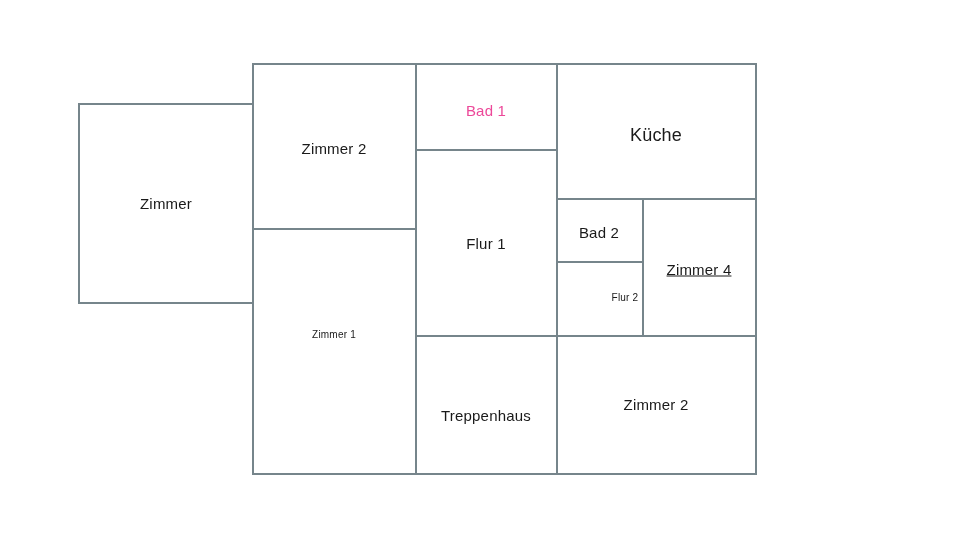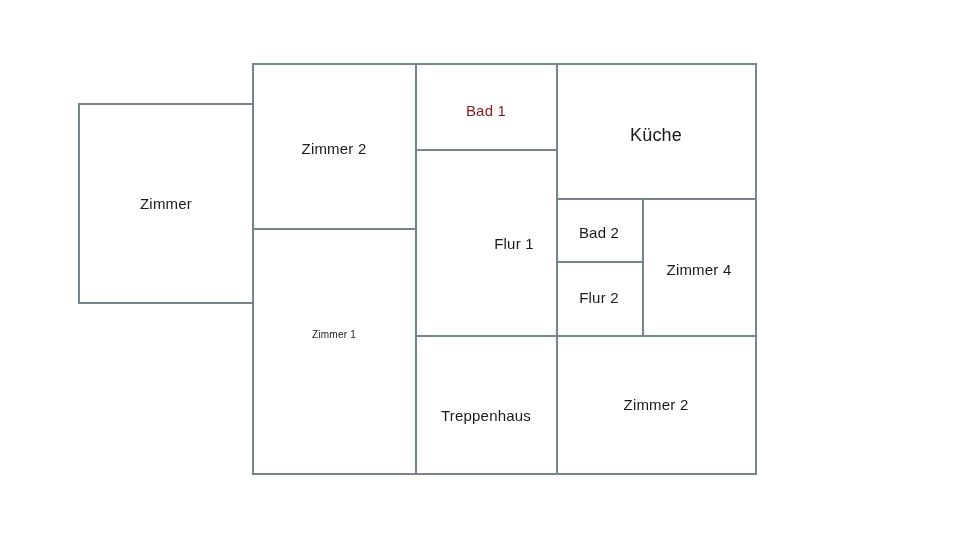--- a/index.html
+++ b/index.html
@@ -69,23 +69,23 @@
         <line x1="557" y1="199" x2="756" y2="199" stroke="#76858b" stroke-width="1.6" stroke-linecap="square" shape-rendering="crispEdges"></line>
         <line x1="557" y1="262" x2="643" y2="262" stroke="#76858b" stroke-width="1.6" stroke-linecap="square" shape-rendering="crispEdges"></line>
         <line x1="416" y1="336" x2="756" y2="336" stroke="#76858b" stroke-width="1.6" stroke-linecap="square" shape-rendering="crispEdges"></line>
       </g>
   </svg>
 
   <div id="labels-layer">
       <div class="room-label" style="left: 166px; top: 203px; font-size: 15px; color: rgb(26, 26, 26);">Zimmer</div>
       <div class="room-label" style="left: 334px; top: 148px; font-size: 15px; color: rgb(26, 26, 26);">Zimmer 2</div>
       <div class="room-label" style="left: 334px; top: 334px; font-size: 10px; color: rgb(26, 26, 26);">Zimmer 1</div>
-      <div class="room-label" style="left: 486px; top: 110px; font-size: 15px; color: #7f1d1d;">Bad 1</div>
-      <div class="room-label" style="left: 486px; top: 243px; font-size: 15px; color: rgb(26, 26, 26); margin-left: 28px;">Flur 1</div>
+      <div class="room-label" style="left: 486px; top: 110px; font-size: 15px; color: #ec4899;">Bad 1</div>
+      <div class="room-label" style="left: 486px; top: 243px; font-size: 15px; color: rgb(26, 26, 26);">Flur 1</div>
       <div class="room-label" style="left: 486px; top: 404px; font-size: 15px; color: rgb(26, 26, 26); margin-top: 11px;">Treppenhaus</div>
       <div class="room-label" style="left: 656px; top: 135px; font-size: 18px; color: rgb(26, 26, 26);">Küche</div>
       <div class="room-label" style="left: 599px; top: 232px; font-size: 15px; color: rgb(26, 26, 26);">Bad 2</div>
-      <div class="room-label" style="left: 599px; top: 297px; font-size: 15px; color: rgb(26, 26, 26);">Flur 2</div>
-      <div class="room-label" style="left: 699px; top: 269px; font-size: 15px; color: rgb(26, 26, 26);">Zimmer 4</div>
+      <div class="room-label" style="left: 625px; top: 297px; font-size: 10px; color: rgb(26, 26, 26);">Flur 2</div>
+      <div class="room-label" style="left: 699px; top: 269px; font-size: 15px; color: rgb(26, 26, 26); text-decoration: underline;">Zimmer 4</div>
       <div class="room-label" style="left: 656px; top: 404px; font-size: 15px; color: rgb(26, 26, 26);">Zimmer 2</div>
     </div>
 
 </div>
 
 </body></html>

